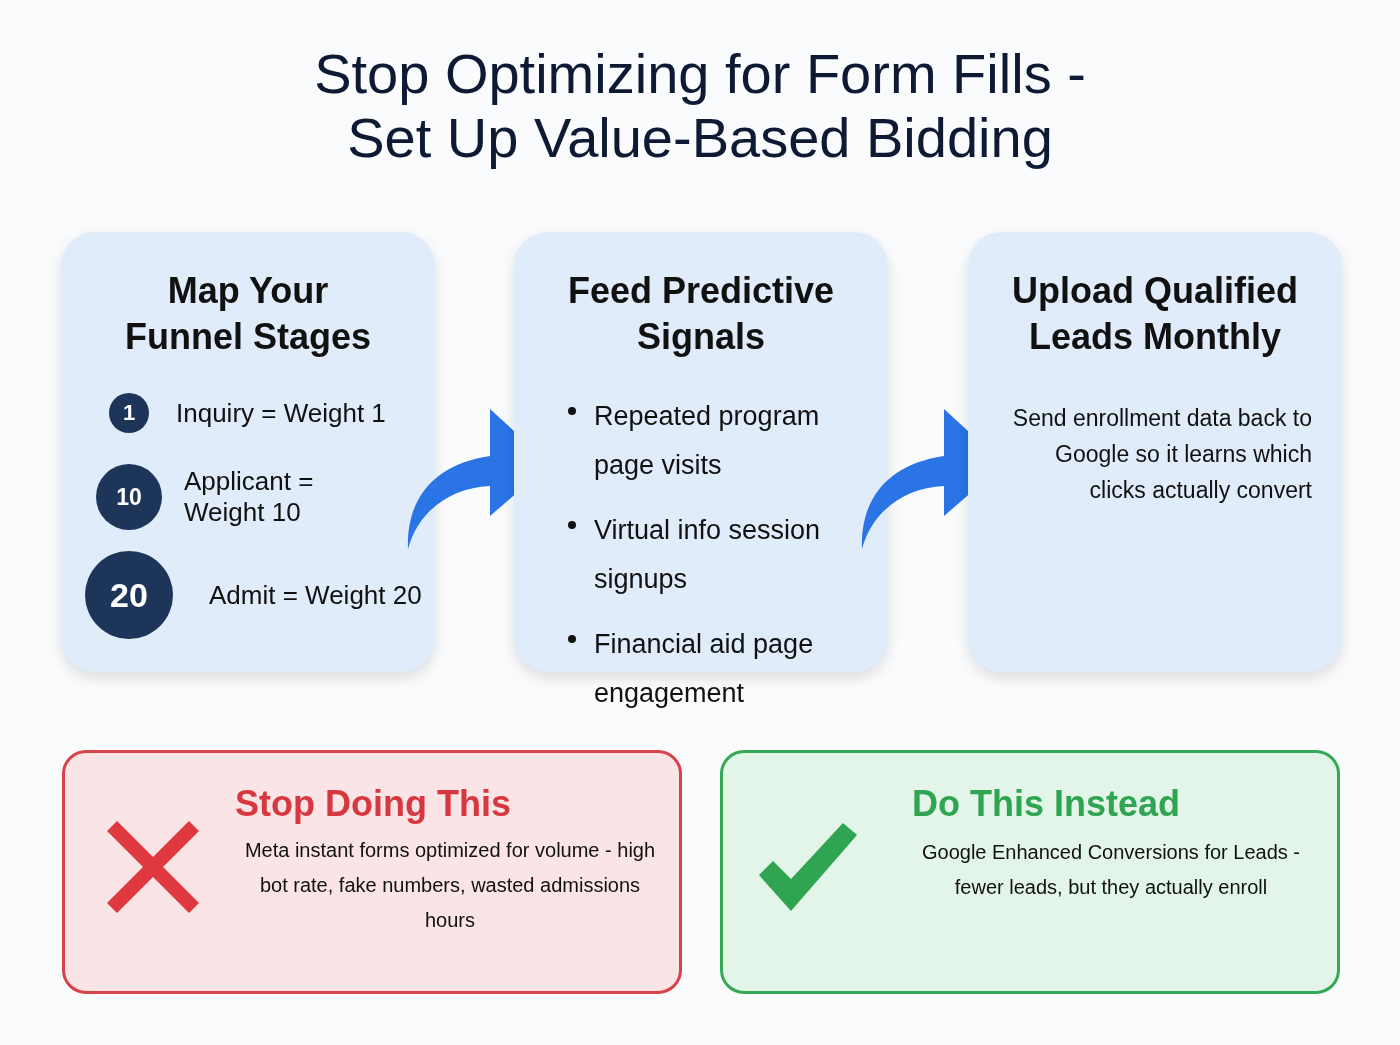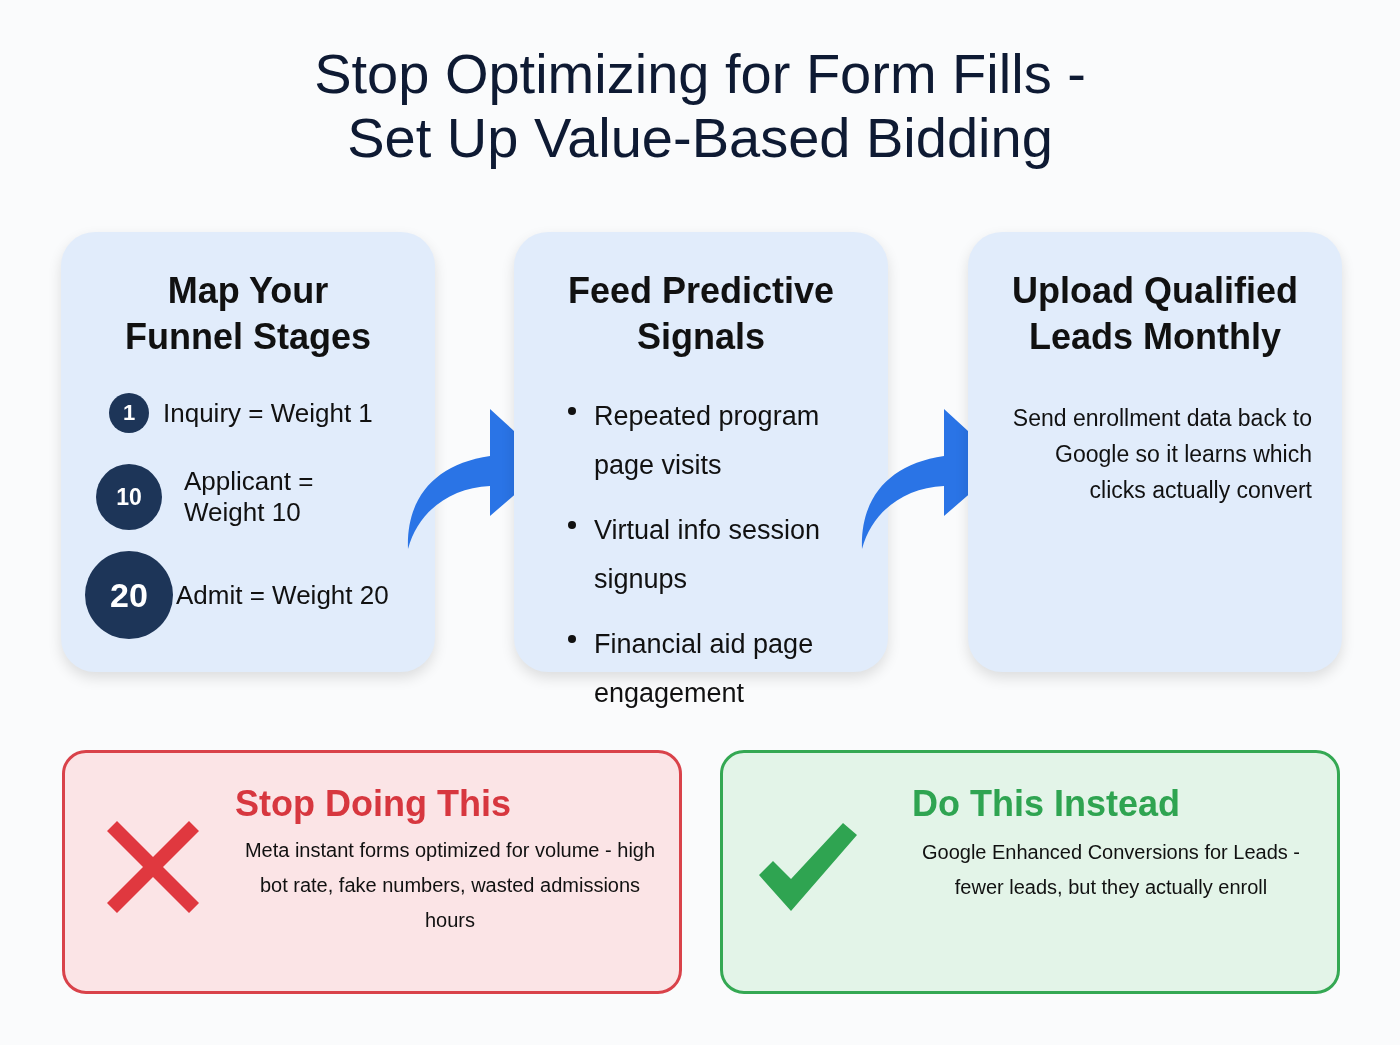--- a/index.html
+++ b/index.html
@@ -34,32 +34,32 @@
   <div>Set Up Value-Based Bidding</div>
 </div>
 
 <div class="card" style="left:61px;">
   <h2>
     <span>Map Your</span><br>
     <span>Funnel Stages</span>
   </h2>
   <div class="stage" style="left:48px;top:161px;">
     <div class="circle" style="width:40px;height:40px;font-size:22px;">1</div>
-    <div class="stage-text" style="margin-left:14px;">Inquiry = Weight 1</div>
+    <div class="stage-text" style="margin-left:27px;">Inquiry = Weight 1</div>
   </div>
   <div class="stage" style="left:35px;top:232px;">
     <div class="circle" style="width:66px;height:66px;font-size:23px;">10</div>
     <div class="stage-text" style="margin-left:22px;">
       <span>Applicant =</span><br>
       <span>Weight 10</span>
     </div>
   </div>
-  <div class="stage" style="left:24px;top:319px;">
+  <div class="stage" style="left:24px;top:319px;gap:16px;">
     <div class="circle" style="width:88px;height:88px;font-size:34px;">20</div>
-    <div class="stage-text" style="margin-left:3px;">Admit = Weight 20</div>
+    <div class="stage-text" style="margin-left:20px;">Admit = Weight 20</div>
   </div>
 </div>
 
 <svg class="arrow" style="left:404px;top:404px;" width="150" height="150" viewBox="0 0 150 150">
   <path d="M4,145 C2,95 30,60 86,52 L86,5 L146,60 L86,112 L86,82 C45,84 14,108 4,145 Z" fill="#2a74e6"></path>
 </svg>
 
 <div class="card" style="left:514px;">
   <h2>
     <span>Feed Predictive</span><br>

